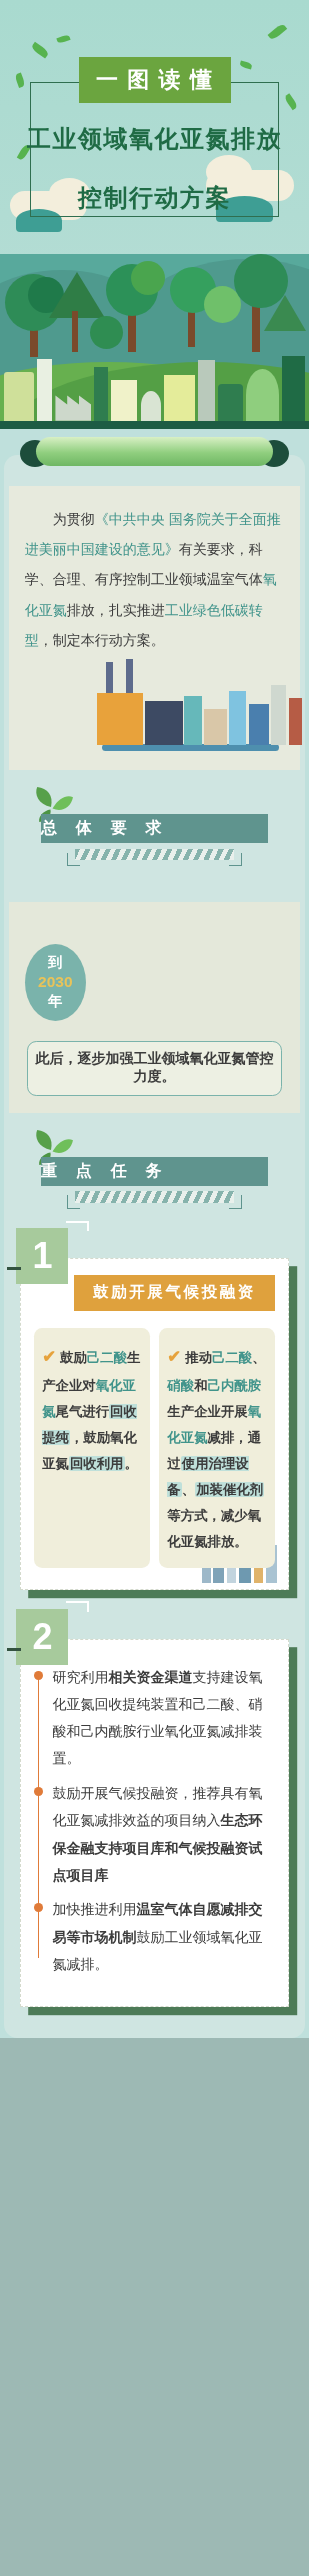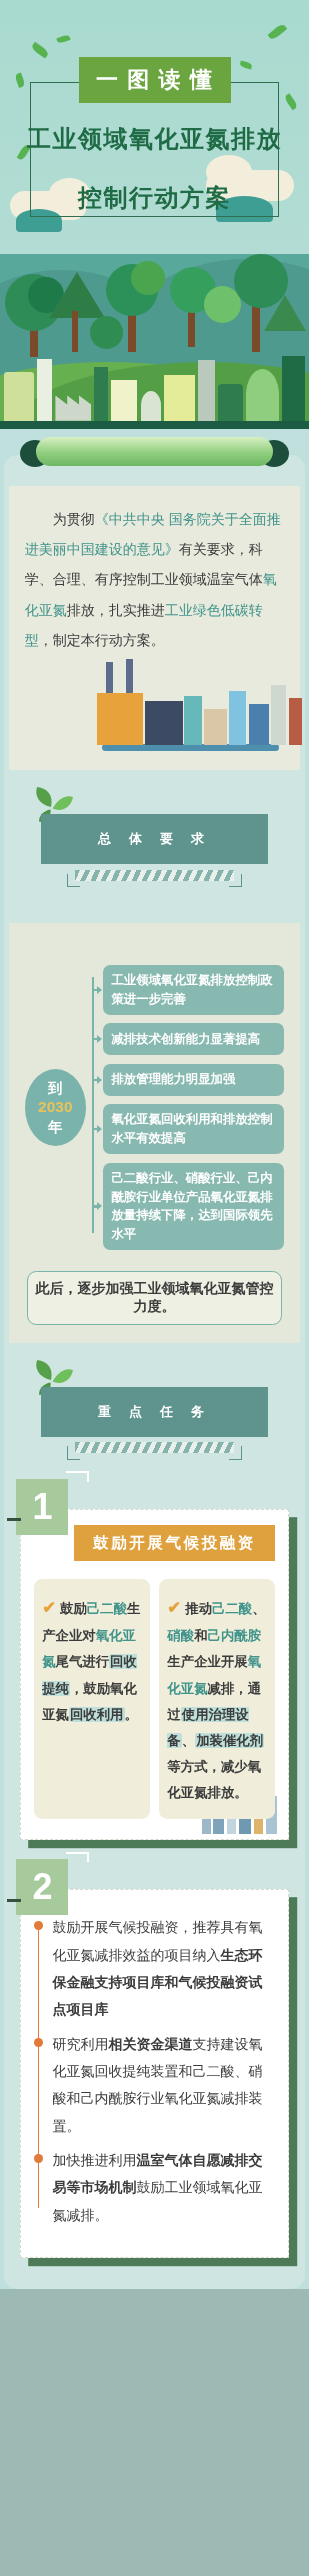--- a/index.html
+++ b/index.html
@@ -36,21 +36,21 @@
   .para{font-size:14px;line-height:2.15;text-indent:2em;}
   .t{color:#41948b;}
   .b{font-weight:bold;}
   .hl{background:#bfe0da;border-radius:2.1px;padding:0 1px;}
   
   .city{position:relative;height:93px;margin-top:7.2px;}
   .city .base{position:absolute;left:77px;right:5.2px;bottom:4.1px;height:7.2px;background:#4e8fae;border-radius:4.1px;}
   .city i{position:absolute;bottom:10.3px;display:block;}
   
   .sec-head{position:relative;margin:44px auto 36px;width:227px;}
-  .sec-banner{background:#5f948e;color:#fff;text-align:center;font-size:13px;font-weight:bold;letter-spacing:7.2px;padding:16px 0;position:relative;z-index:2;}
+  .sec-banner{background:#5f948e;color:#fff;text-align:left;font-size:16px;font-weight:bold;letter-spacing:7.2px;padding:4px 0;position:relative;z-index:2;}
   .hatch-outer{position:relative;width:70%;margin:0 auto;padding:5.2px 8.2px 6.2px;}
   .hatch-outer::before{content:"";position:absolute;left:0;bottom:0;width:12.4px;height:12.4px;border-left:1.5px solid #5f948e;border-bottom:1.5px solid #5f948e;}
   .hatch-outer::after{content:"";position:absolute;right:0;bottom:0;width:12.4px;height:12.4px;border-right:1.5px solid #5f948e;border-bottom:1.5px solid #5f948e;}
   .hatch{height:11.3px;background:repeating-linear-gradient(115deg,#86b3ac 0 4.6px,#e9f0ec 4.6px 9.3px);}
   .head-leaf{position:absolute;left:-13.4px;top:-30px;width:46px;height:41px;z-index:1;}
   
   .task{position:relative;margin:49px 10.3px 0;}
   .tnum{position:absolute;top:-30px;left:-3.1px;width:52px;height:56px;background:#a7ca9c;color:#fff;
     font-size:36px;font-weight:bold;display:flex;align-items:center;justify-content:center;z-index:3;}
   .tnum::before{content:"";position:absolute;left:-9.3px;bottom:13.4px;width:13.4px;height:3.1px;background:#33523f;}
@@ -189,27 +189,20 @@
     </div>
 
     <div class="beige-card" style="background:#e4e8da;">
 
       <div class="goals">
         <div class="goal-circle">
           <span>到</span>
           <span class="yr">2030</span>
           <span>年</span>
         </div>
-        <div class="goal-list">
-          <div class="goal-item">工业领域氧化亚氮排放控制政策进一步完善</div>
-          <div class="goal-item">减排技术创新能力显著提高</div>
-          <div class="goal-item">排放管理能力明显加强</div>
-          <div class="goal-item">氧化亚氮回收利用和排放控制水平有效提高</div>
-          <div class="goal-item">己二酸行业、硝酸行业、己内酰胺行业单位产品氧化亚氮排放量持续下降，达到国际领先水平</div>
-        </div>
       </div>
 
       <div class="note">此后，逐步加强工业领域氧化亚氮管控力度。</div>
     </div>
 
     <div class="sec-head">
       <svg class="head-leaf" viewBox="0 0 90 80">
           <path d="M45 45 C20 40 12 20 18 6 C38 8 50 22 45 45Z" fill="#57a04a"></path>
           <path d="M48 48 C60 26 78 20 88 26 C84 46 66 56 48 48Z" fill="#6fbf5a"></path>
           <path d="M44 50 C30 52 20 64 22 74 C38 74 46 62 44 50Z" fill="#4c9544"></path>
@@ -240,22 +233,22 @@
           <i style="width:9.3px;height:30px;background:#e0b36a;"></i>
           <i style="width:11.3px;height:38px;background:#a9c3d2;"></i>
         </div>
       </div>
     </div>
 
     <div class="task">
       <div class="tnum">2</div>
       <div class="task-card">
         <ul class="obullets">
+          <li><span>研究利用</span><span class="b">相关资金渠道</span><span>支持建设氧化亚氮回收提纯装置和己二酸、硝酸和己内酰胺行业氧化亚氮减排装置。</span></li>
           <li><span>鼓励开展气候投融资，推荐具有氧化亚氮减排效益的项目纳入</span><span class="b">生态环保金融支持项目库和气候投融资试点项目库</span><span></span></li>
-          <li><span>研究利用</span><span class="b">相关资金渠道</span><span>支持建设氧化亚氮回收提纯装置和己二酸、硝酸和己内酰胺行业氧化亚氮减排装置。</span></li>
           <li><span>加快推进利用</span><span class="b">温室气体自愿减排交易等市场机制</span><span>鼓励工业领域氧化亚氮减排。</span></li>
         </ul>
 
       </div>
     </div>
 
   </div>
 
 </div>
 

